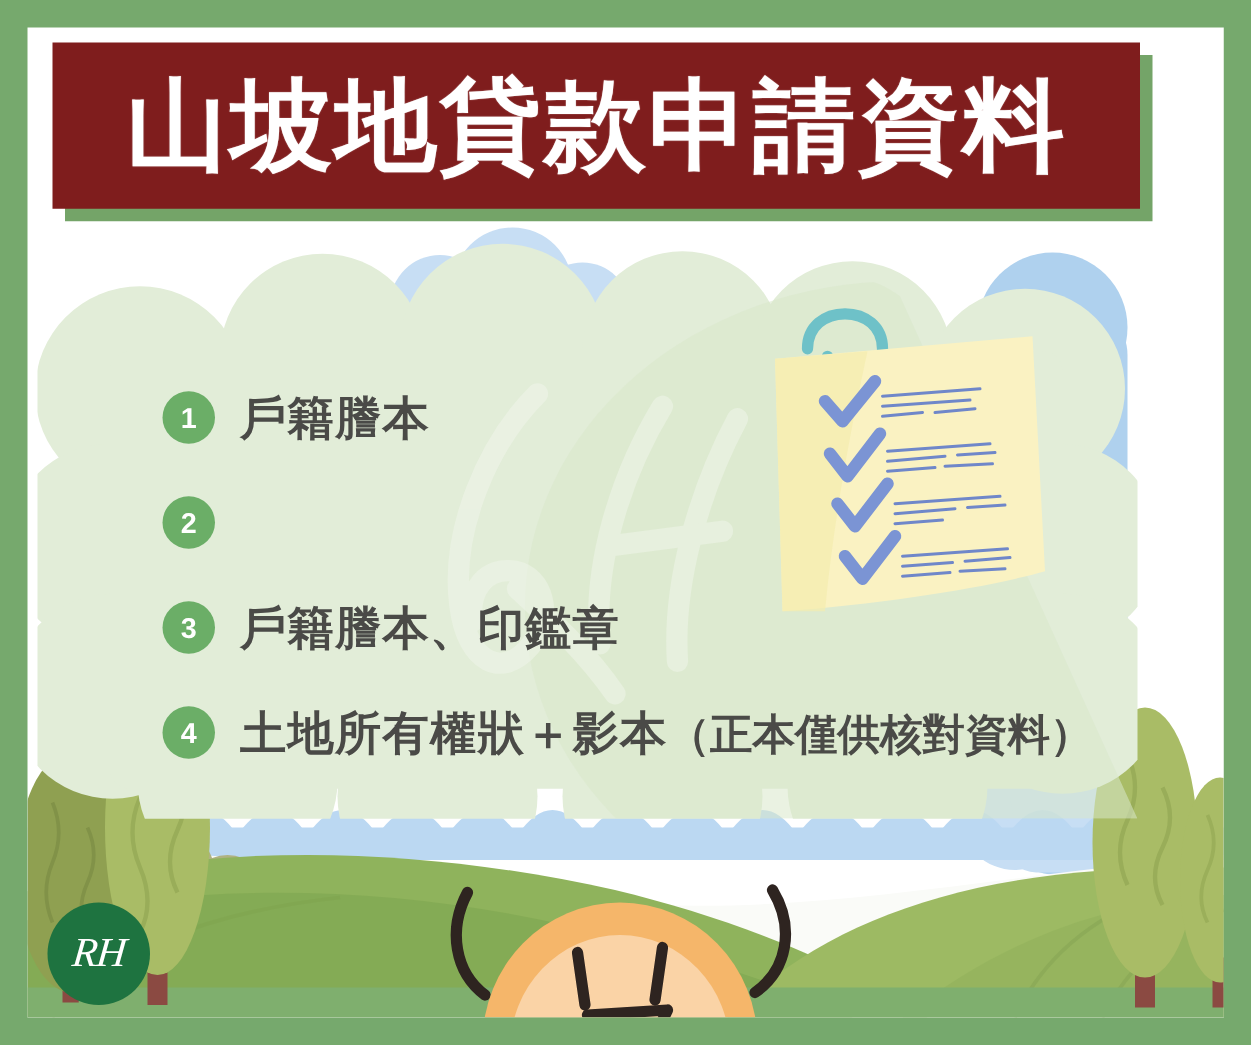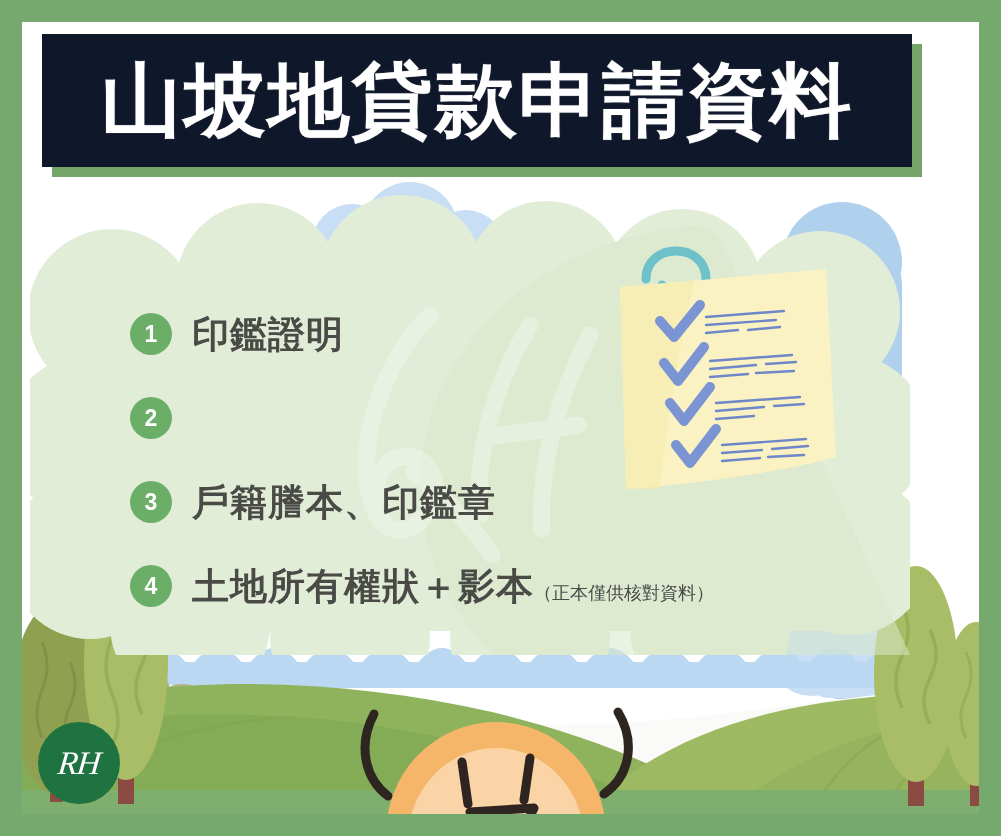--- a/index.html
+++ b/index.html
@@ -68,21 +68,21 @@
     width: 870px;
     height: 133px;
     background: #74A468;
   }
   .banner {
     position: absolute;
     left: 0;
     top: 0;
     width: 870px;
     height: 133px;
-    background: #0f172a;
+    background: #7f1d1d;
     display: flex;
     align-items: center;
     justify-content: center;
   }
   .banner-title {
     color: #ffffff;
     font-size: 80px;
     font-weight: 700;
     letter-spacing: 2px;
     line-height: 1;
@@ -144,22 +144,22 @@
   }
   .req-text {
     color: #4A4A47;
     font-size: 37px;
     font-weight: 700;
     letter-spacing: 1px;
     white-space: nowrap;
     line-height: 1;
   }
   .req-note {
-    font-size: 18px;
-    font-weight: 400;
+    font-size: 34px;
+    font-weight: 700;
     letter-spacing: 0;
   }
 
   
   .logo-badge {
     position: absolute;
     left: 38px;
     top: 722px;
     width: 82px;
     height: 82px;
@@ -409,21 +409,21 @@
           <path d="M154,212 L190,210"></path>
       </g>
     </svg>
   </div>
 
   <div class="req-list">
 
     <div class="req-row">
       <div class="req-num">1</div>
       <div class="req-text">
-        <span>印鑑證明</span><span class="req-note"></span>
+        <span>戶籍謄本</span><span class="req-note"></span>
       </div>
     </div>
 
     <div class="req-row">
       <div class="req-num">2</div>
     </div>
 
     <div class="req-row">
       <div class="req-num">3</div>
       <div class="req-text">

